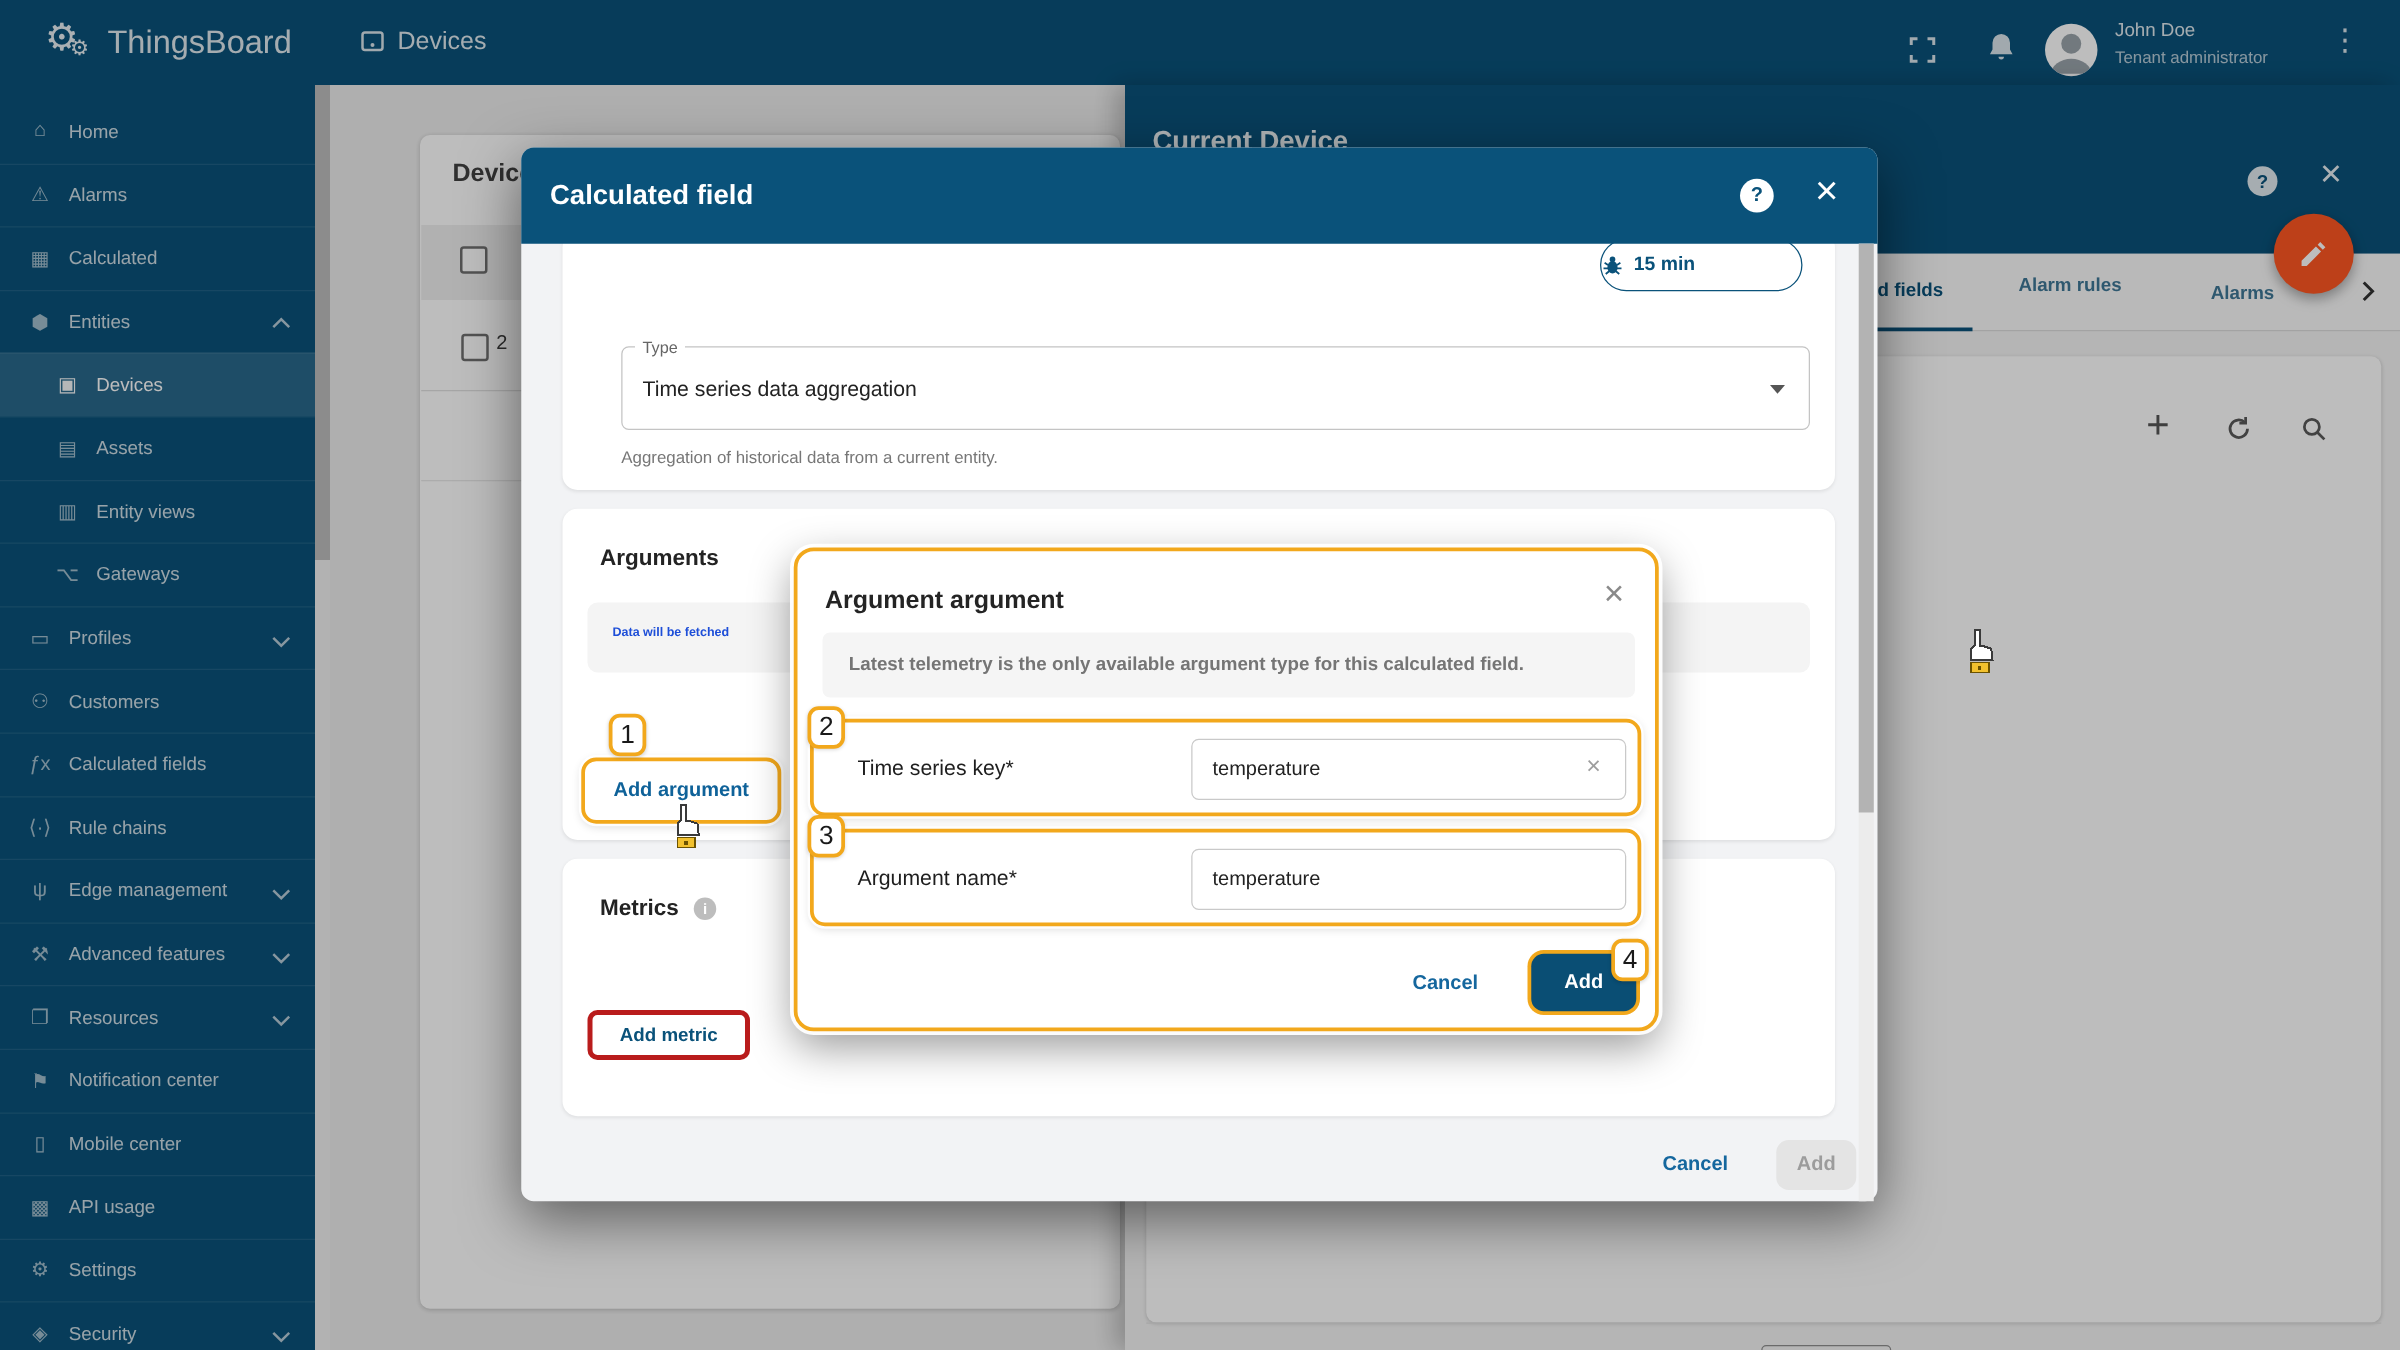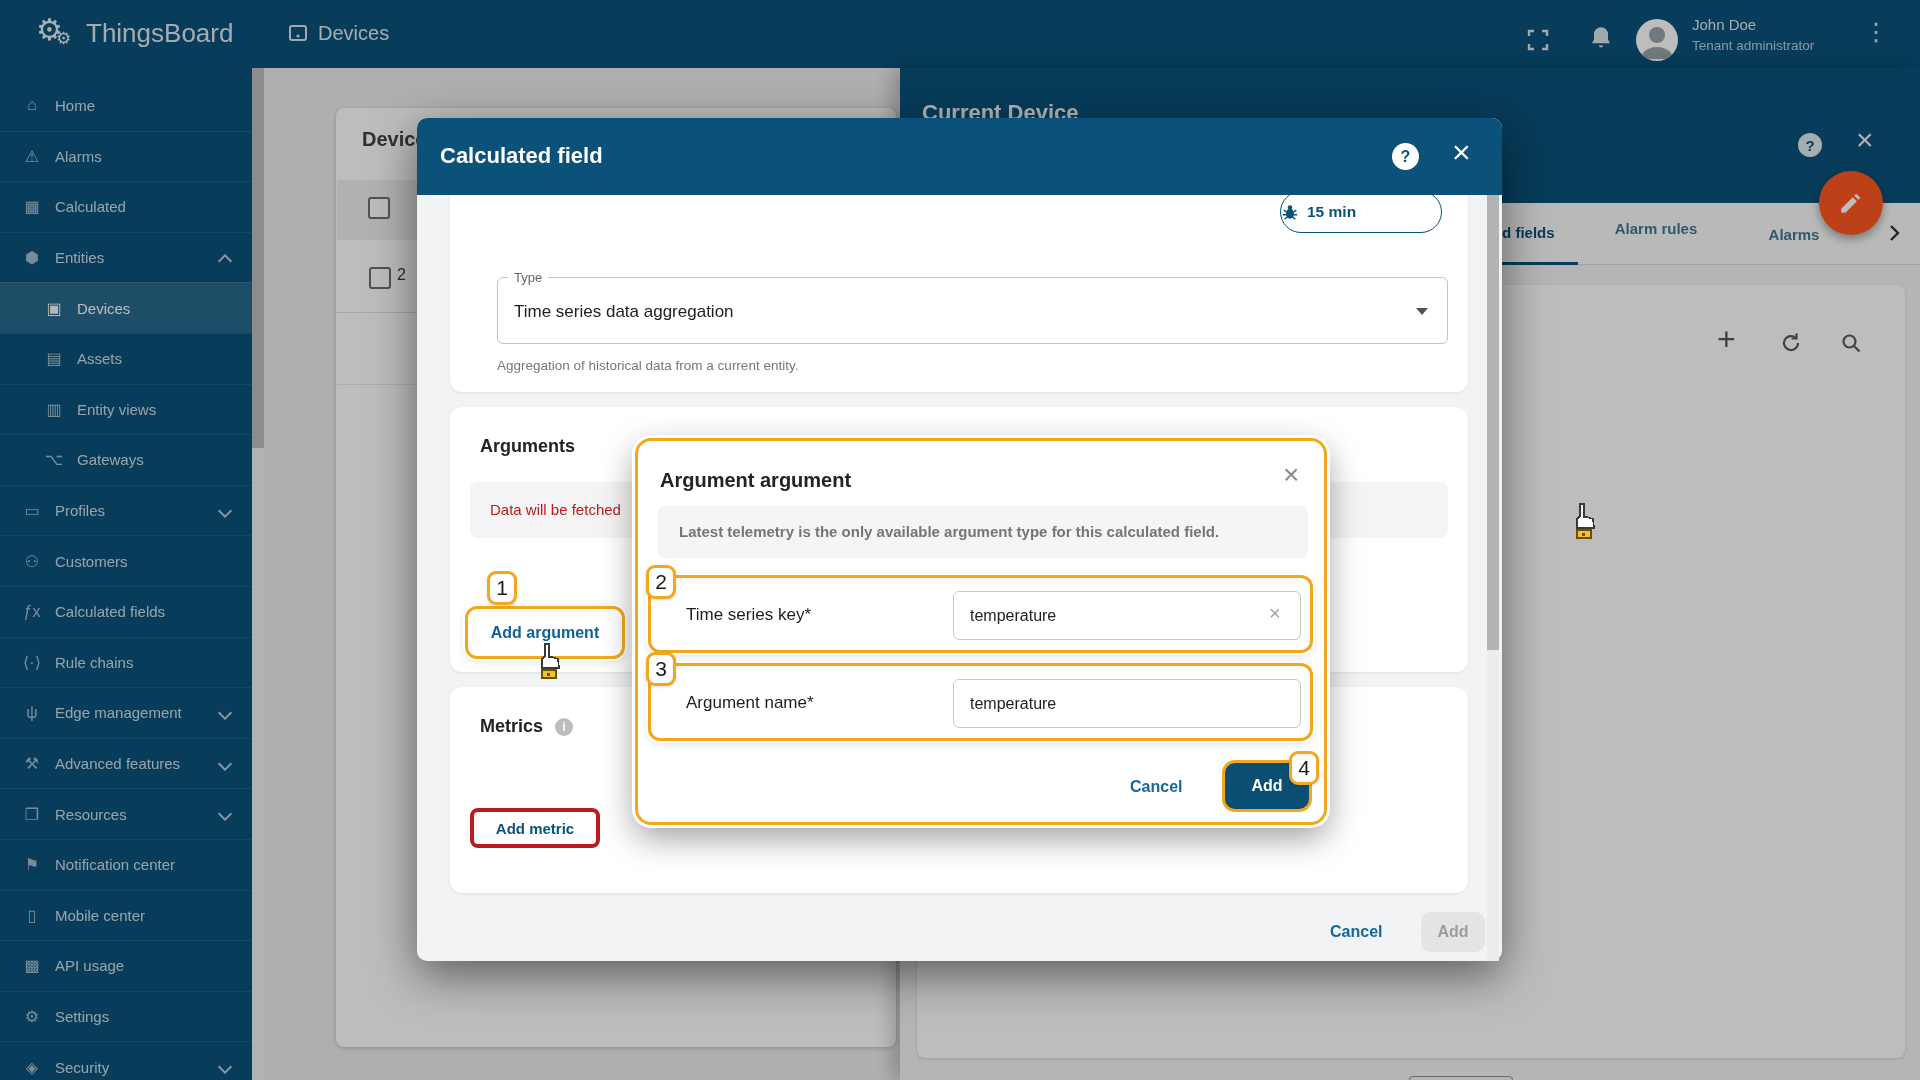--- a/index.html
+++ b/index.html
@@ -253,21 +253,21 @@
     <div class="abs outline-input" style="left:80px;top:159px;width:951px;height:67px;">
       <div class="abs" style="left:10px;top:-8px;background:#fff;padding:0 6px;font-size:13px;color:#666;">Type</div>
       <div class="abs" style="left:16px;top:24px;font-size:17px;color:#222;">Time series data aggregation</div>
       <div class="abs" style="left:918px;top:30px;width:0;height:0;border-left:6px solid transparent;border-right:6px solid transparent;border-top:7px solid #555;"></div>
     </div>
     <div class="abs" style="left:80px;top:240px;font-size:13.5px;color:#777;">Aggregation of historical data from a current entity.</div>
 
     <div class="abs card" style="left:33px;top:289px;width:1018px;height:265px;border-radius:12px;box-shadow:0 1px 3px rgba(0,0,0,.08);">
       <div class="abs" style="left:30px;top:29px;font-size:18px;font-weight:bold;color:#232323;">Arguments</div>
       <div class="abs" style="left:20px;top:75px;width:978px;height:56px;background:#F4F4F4;border-radius:8px;">
-        <div class="abs" style="left:20px;top:19px;font-size:15px;color:#b91c1c;white-space:nowrap;">Data will be fetched</div>
+        <div class="abs" style="left:20px;top:19px;font-size:10px;color:#1d4ed8;white-space:nowrap;font-weight:bold;">Data will be fetched</div>
       </div>
     </div>
 
     <div class="abs yellowbox flex" style="left:48px;top:488px;width:160px;height:53px;background:#fff;justify-content:center;">
       <span class="blue-link" style="color:#0F6299;">Add argument</span>
     </div>
     <div class="abs badge" style="left:70px;top:453px;">1</div>
 
     <div class="abs" style="left:118px;top:525px;z-index:400;">
       <svg width="26" height="36" viewBox="0 0 26 36" shape-rendering="crispEdges">

